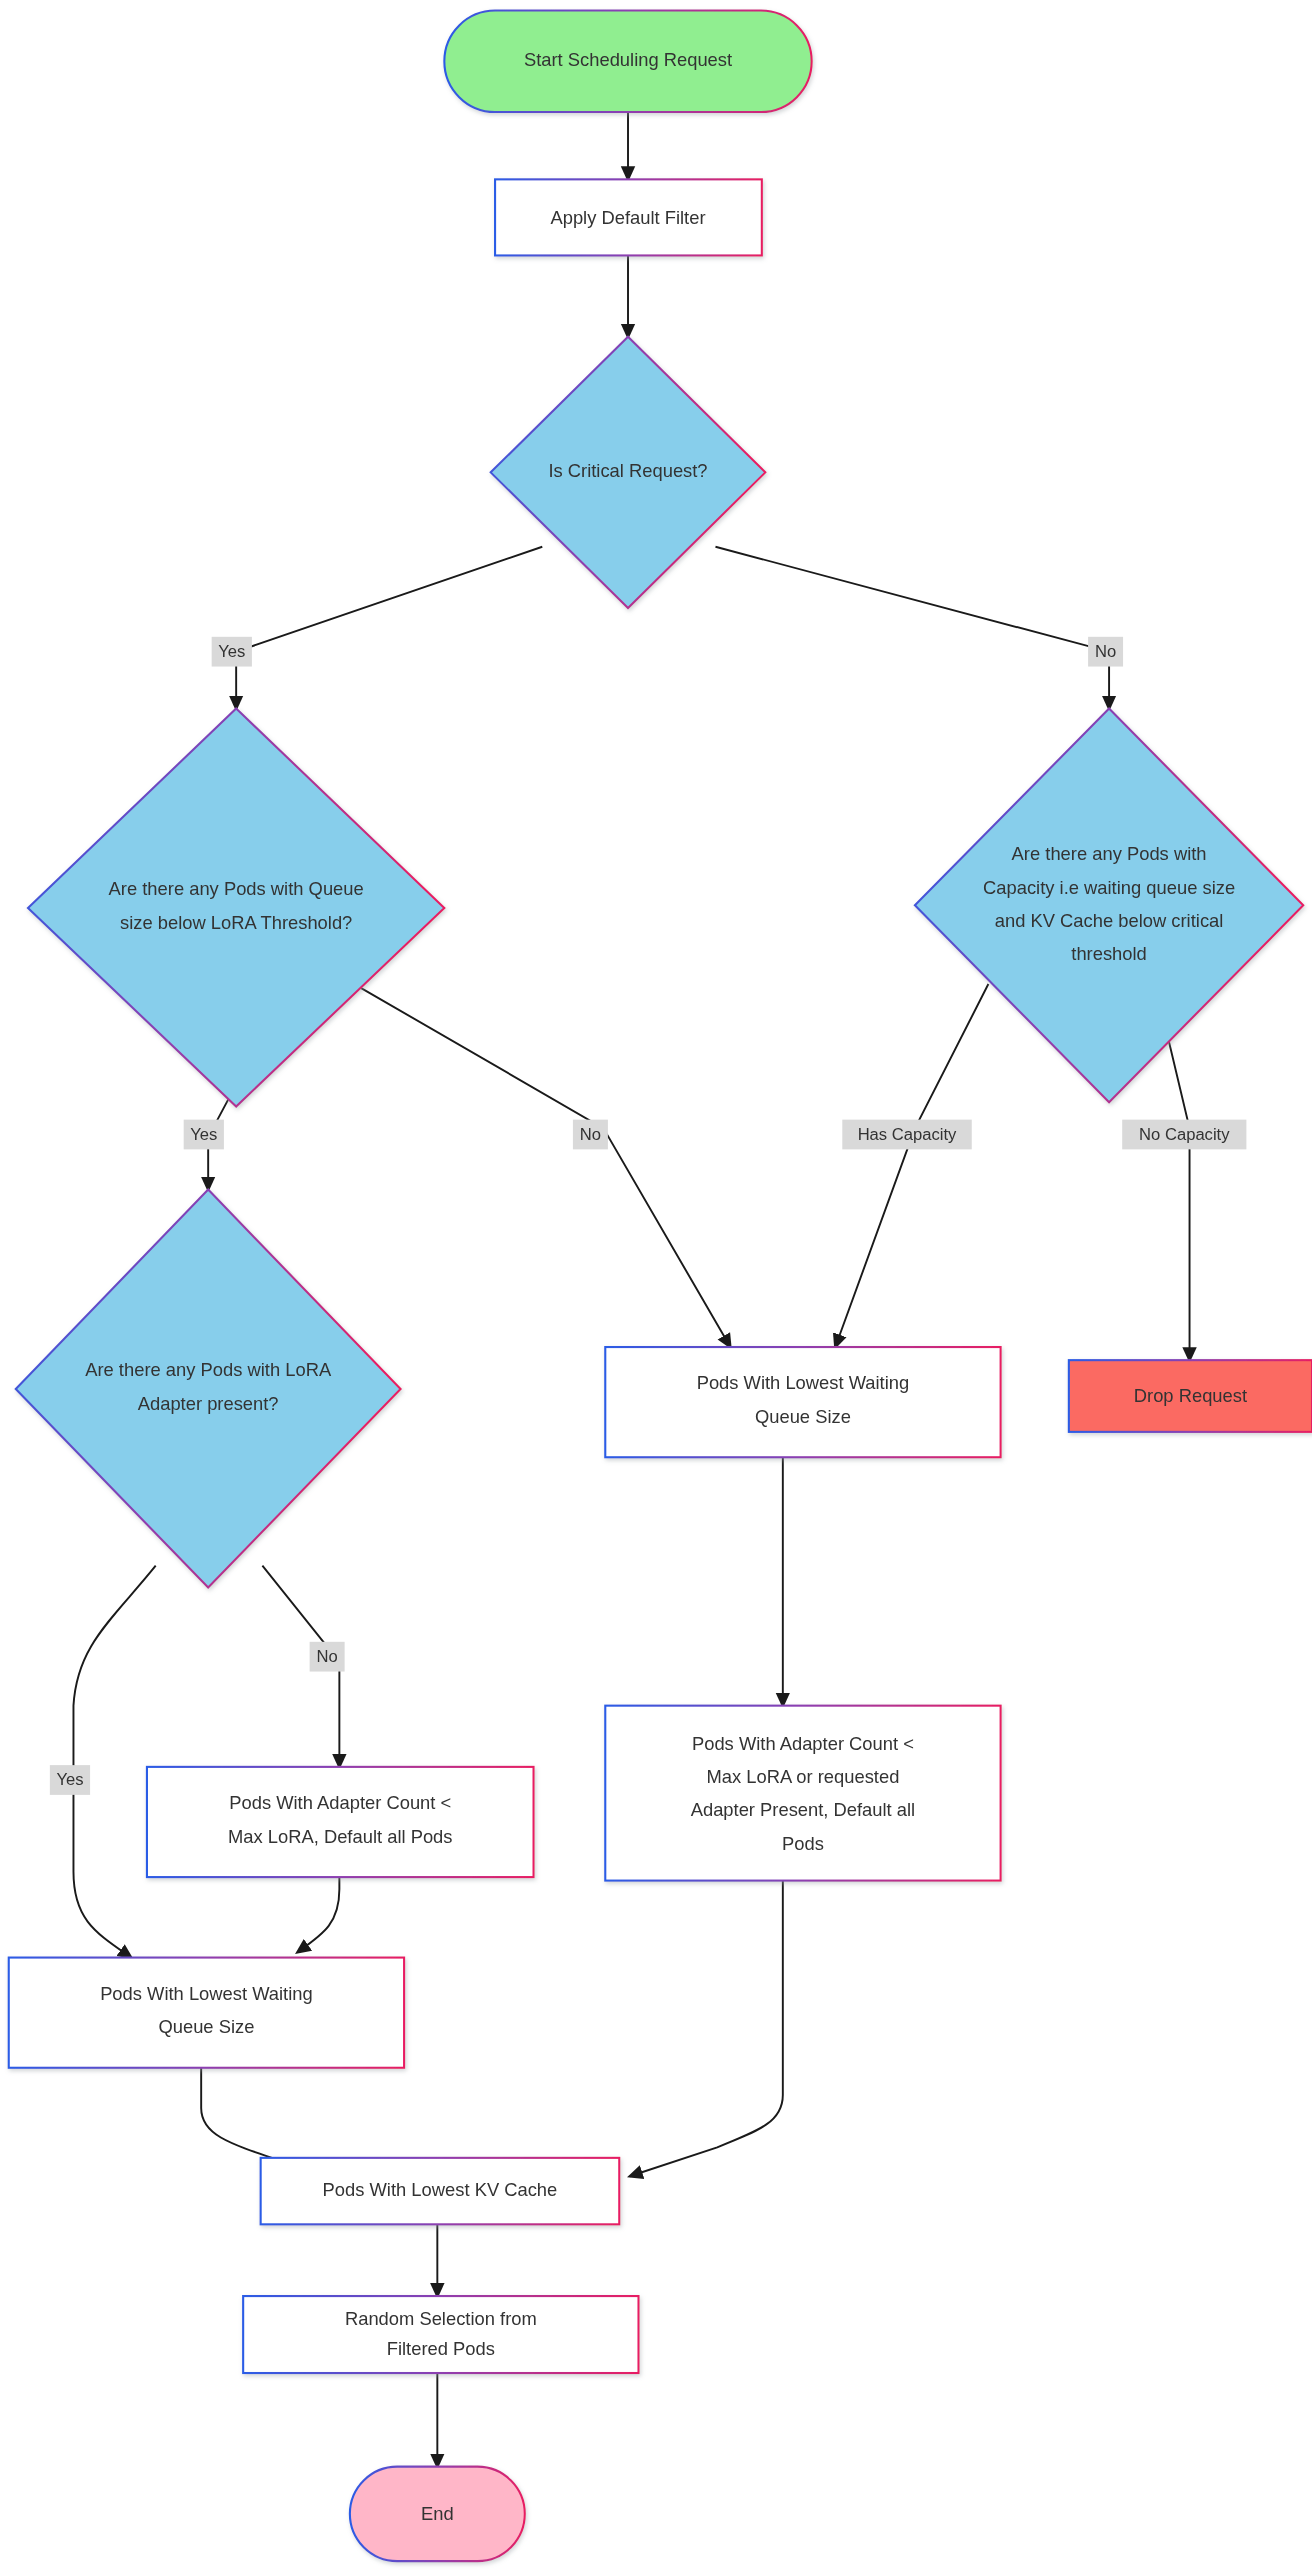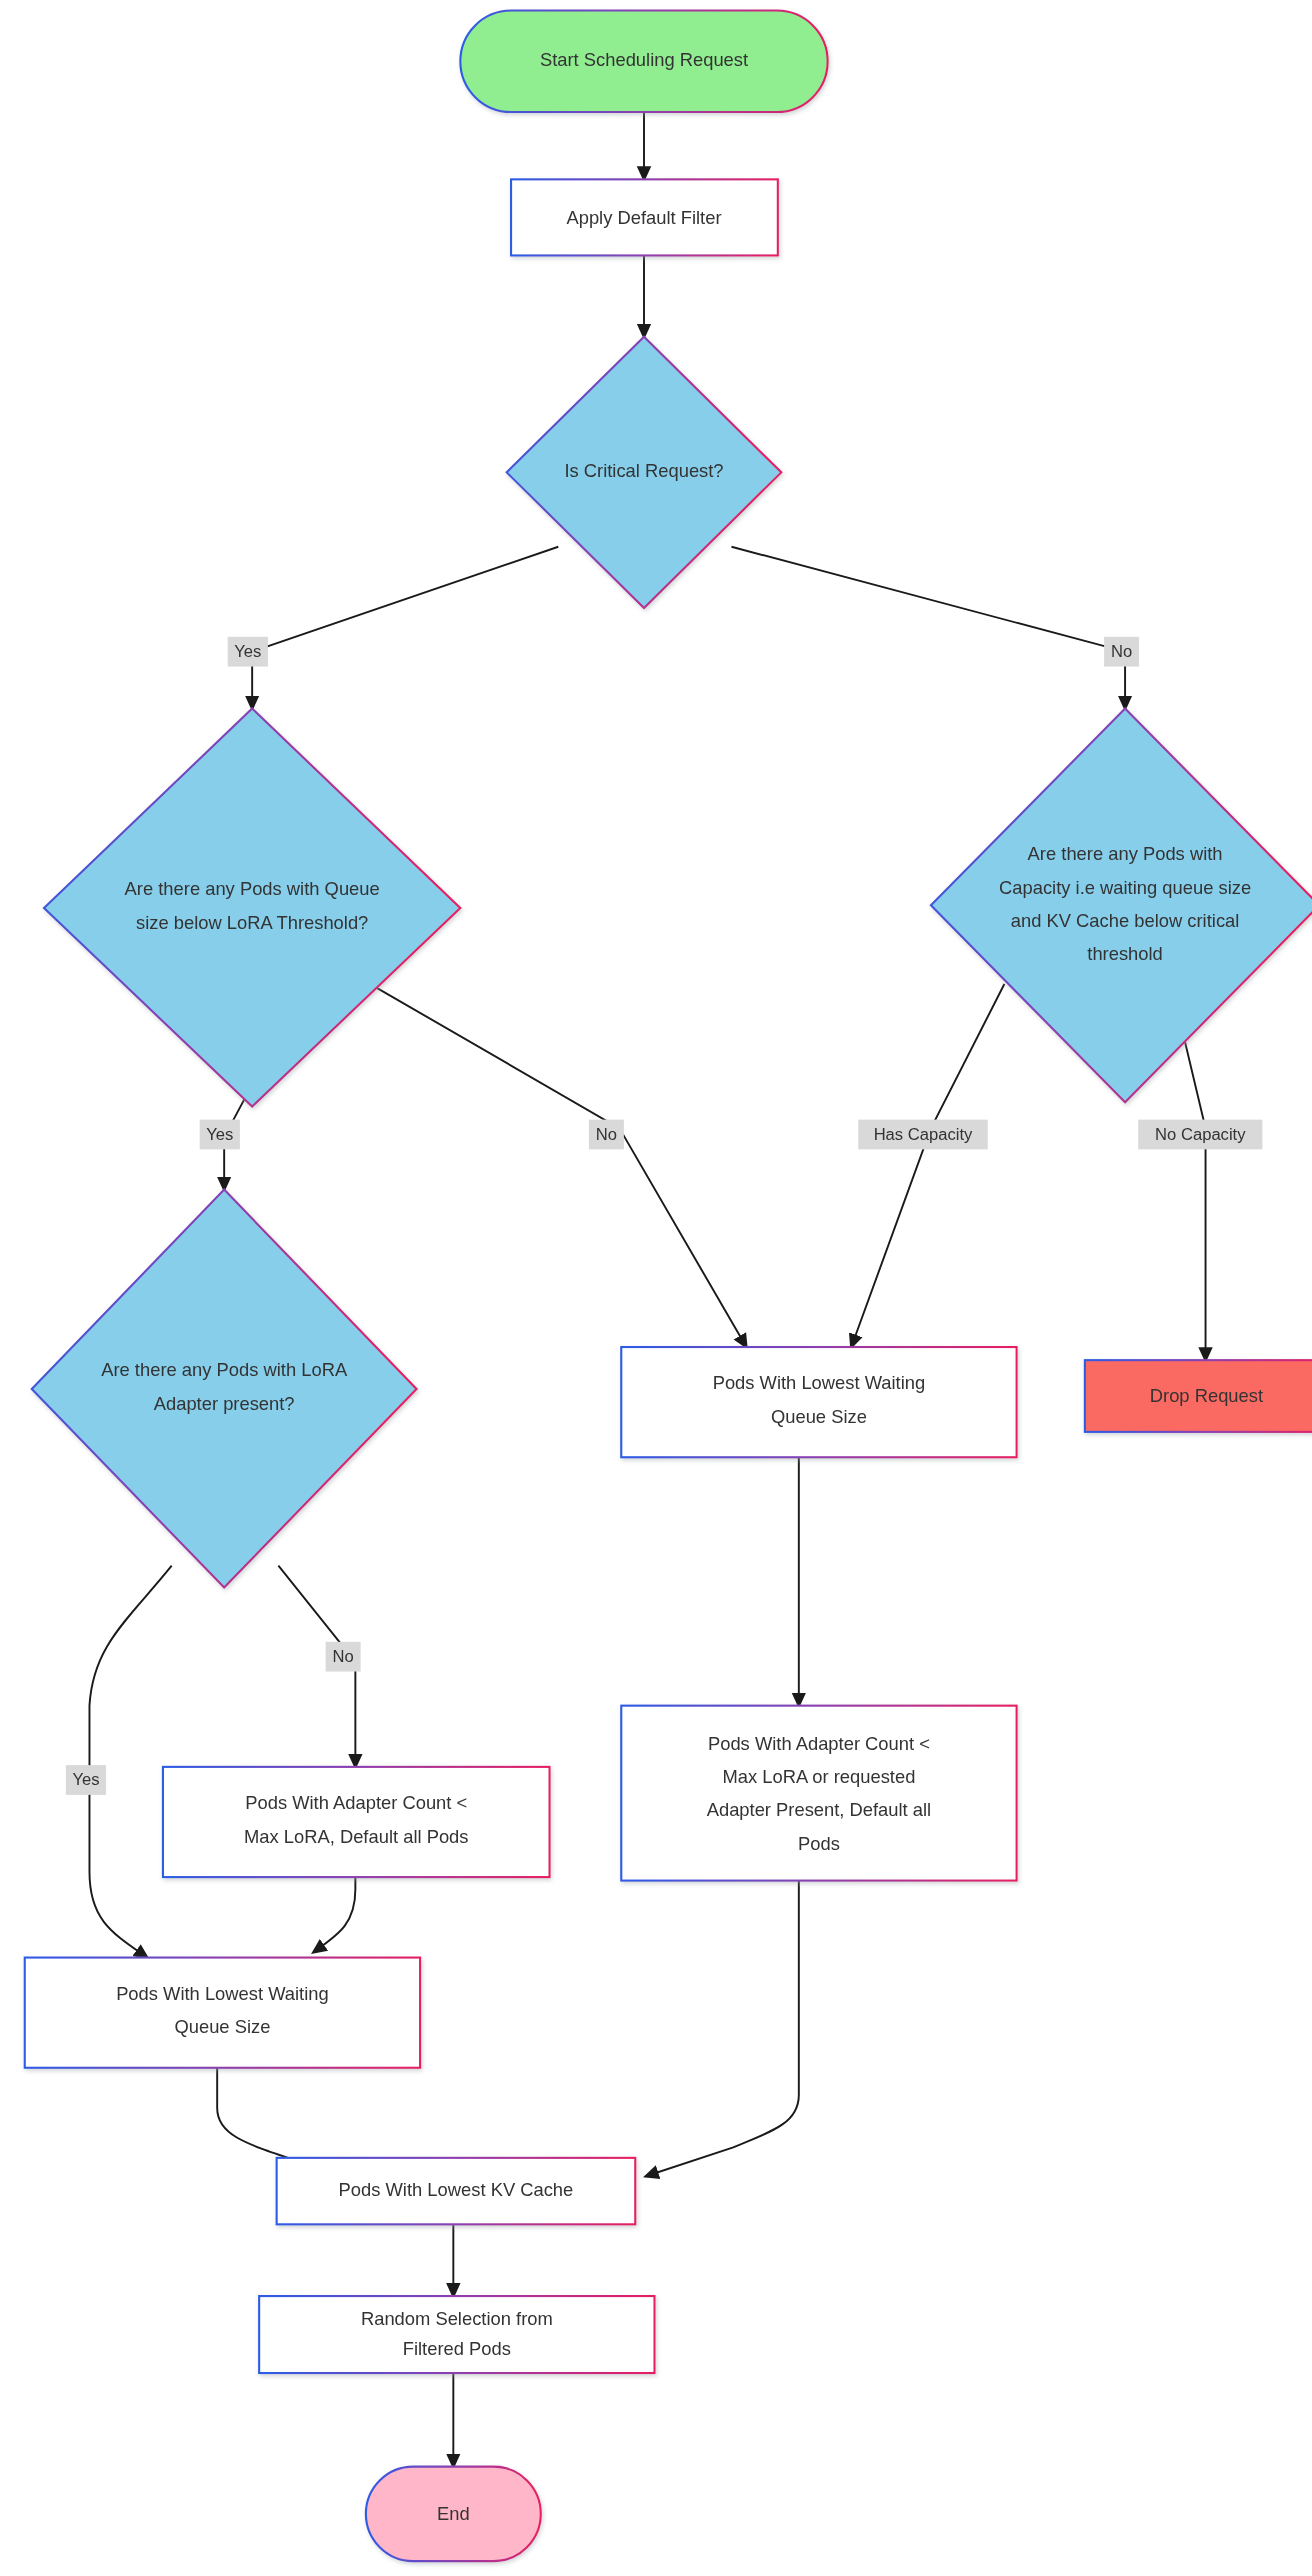--- a/index.html
+++ b/index.html
@@ -10,21 +10,20 @@
   body {
     width: 1312px;
     height: 2576px;
     font-family: "Liberation Sans", sans-serif;
     overflow: hidden;
   }
   #flowchart-root {
     position: relative;
     width: 1212px;
     height: 2576px;
-    padding-left: 16px;
   }
   svg#diagram {
     display: block;
     width: 1312px;
     height: 2576px;
   }
   .node-label {
     font-family: "Liberation Sans", sans-serif;
     font-size: 21px;
     fill: #333333;

